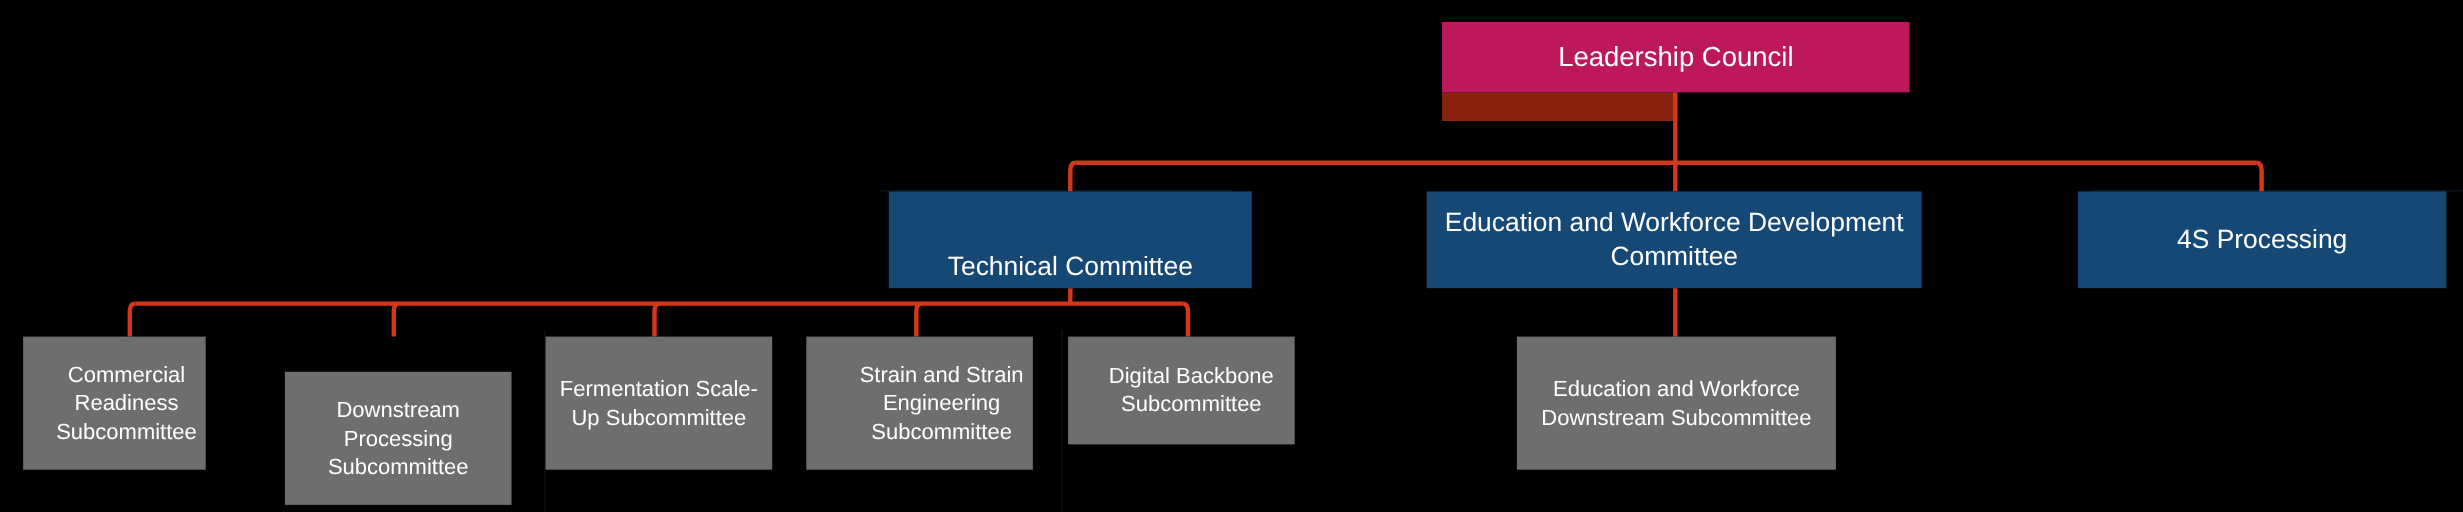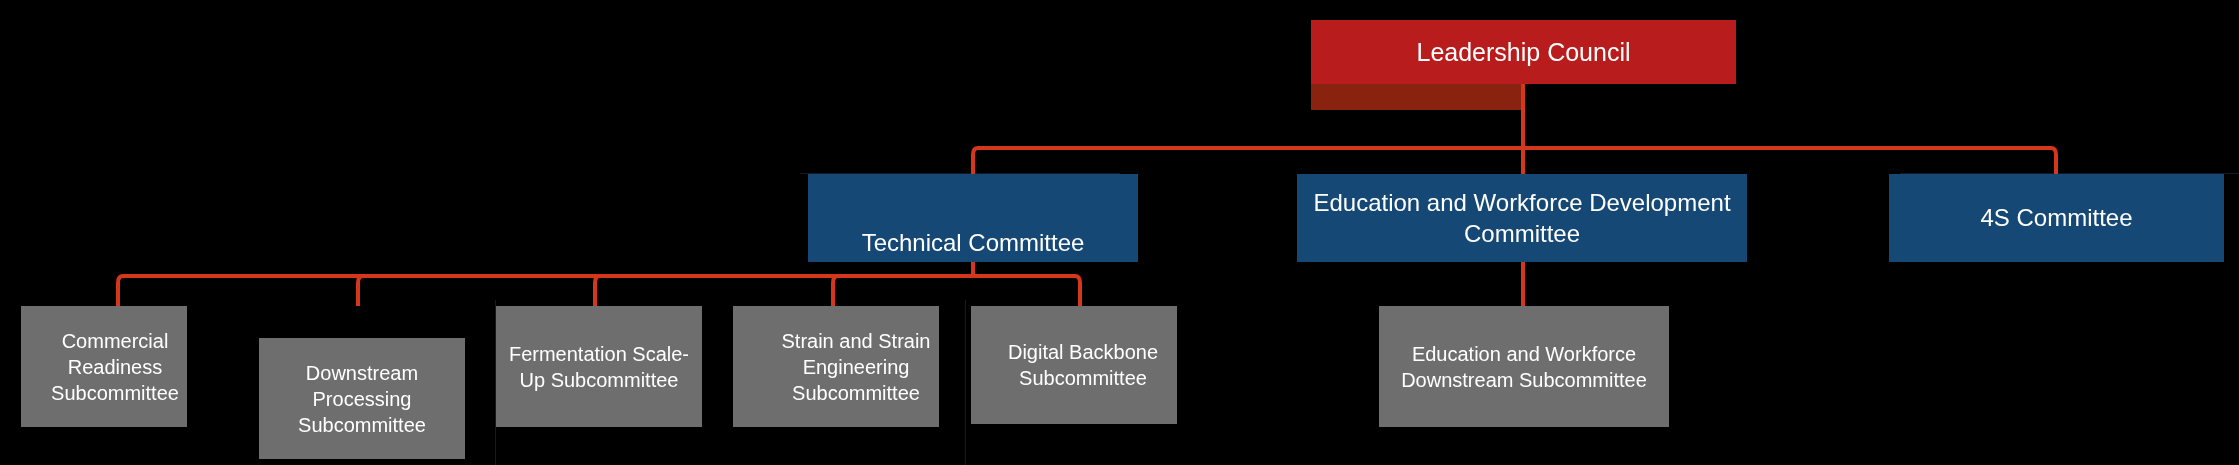--- a/index.html
+++ b/index.html
@@ -27,21 +27,21 @@
     line-height: 1.30;
     z-index: 5;
     padding: 4px 8px;
   }
   .node-label {
     display: block;
     width: 100%;
     white-space: pre-line;
   }
   .lvl-root {
-    background: #b91c1c;
+    background: #be185d;
     font-size: 25px;
   }
   .lvl-root-shadow {
     position: absolute;
     background: #8A2210;
     z-index: 3;
   }
   .lvl-cmte {
     background: #154874;
     font-size: 24px;
@@ -114,40 +114,40 @@
 
   <div class="node lvl-cmte" style="left:808px; top:174px; width:330px; height:88px;align-items:flex-end;">
     <span class="node-label">Technical Committee</span>
   </div>
 
   <div class="node lvl-cmte" style="left:1297px; top:174px; width:450px; height:88px;">
     <span class="node-label">Education and Workforce Development Committee</span>
   </div>
 
   <div class="node lvl-cmte" style="left:1889px; top:174px; width:335px; height:88px;">
-    <span class="node-label">4S Committee</span>
+    <span class="node-label">4S Processing</span>
   </div>
 
   <div class="node lvl-sub" style="left:21px; top:306px; width:166px; height:121px;padding-left:30px;">
     <span class="node-label">Commercial Readiness Subcommittee</span>
   </div>
 
   <div class="node lvl-sub" style="left:259px; top:306px; width:206px; height:121px;margin-top:32px;">
     <span class="node-label">Downstream Processing Subcommittee</span>
   </div>
 
   <div class="node lvl-sub" style="left:496px; top:306px; width:206px; height:121px;">
     <span class="node-label">Fermentation Scale-Up Subcommittee</span>
   </div>
 
   <div class="node lvl-sub" style="left:733px; top:306px; width:206px; height:121px;padding-left:48px;">
     <span class="node-label">Strain and Strain Engineering Subcommittee</span>
   </div>
 
-  <div class="node lvl-sub" style="left:971px; top:306px; width:206px; height:118px;padding-left:26px;">
+  <div class="node lvl-sub" style="left:971px; top:306px; width:206px; height:98px;padding-left:26px;">
     <span class="node-label">Digital Backbone Subcommittee</span>
   </div>
 
   <div class="node lvl-sub" style="left:1379px; top:306px; width:290px; height:121px;">
     <span class="node-label">Education and Workforce Downstream Subcommittee</span>
   </div>
 
 </div>
 
 </body></html>

